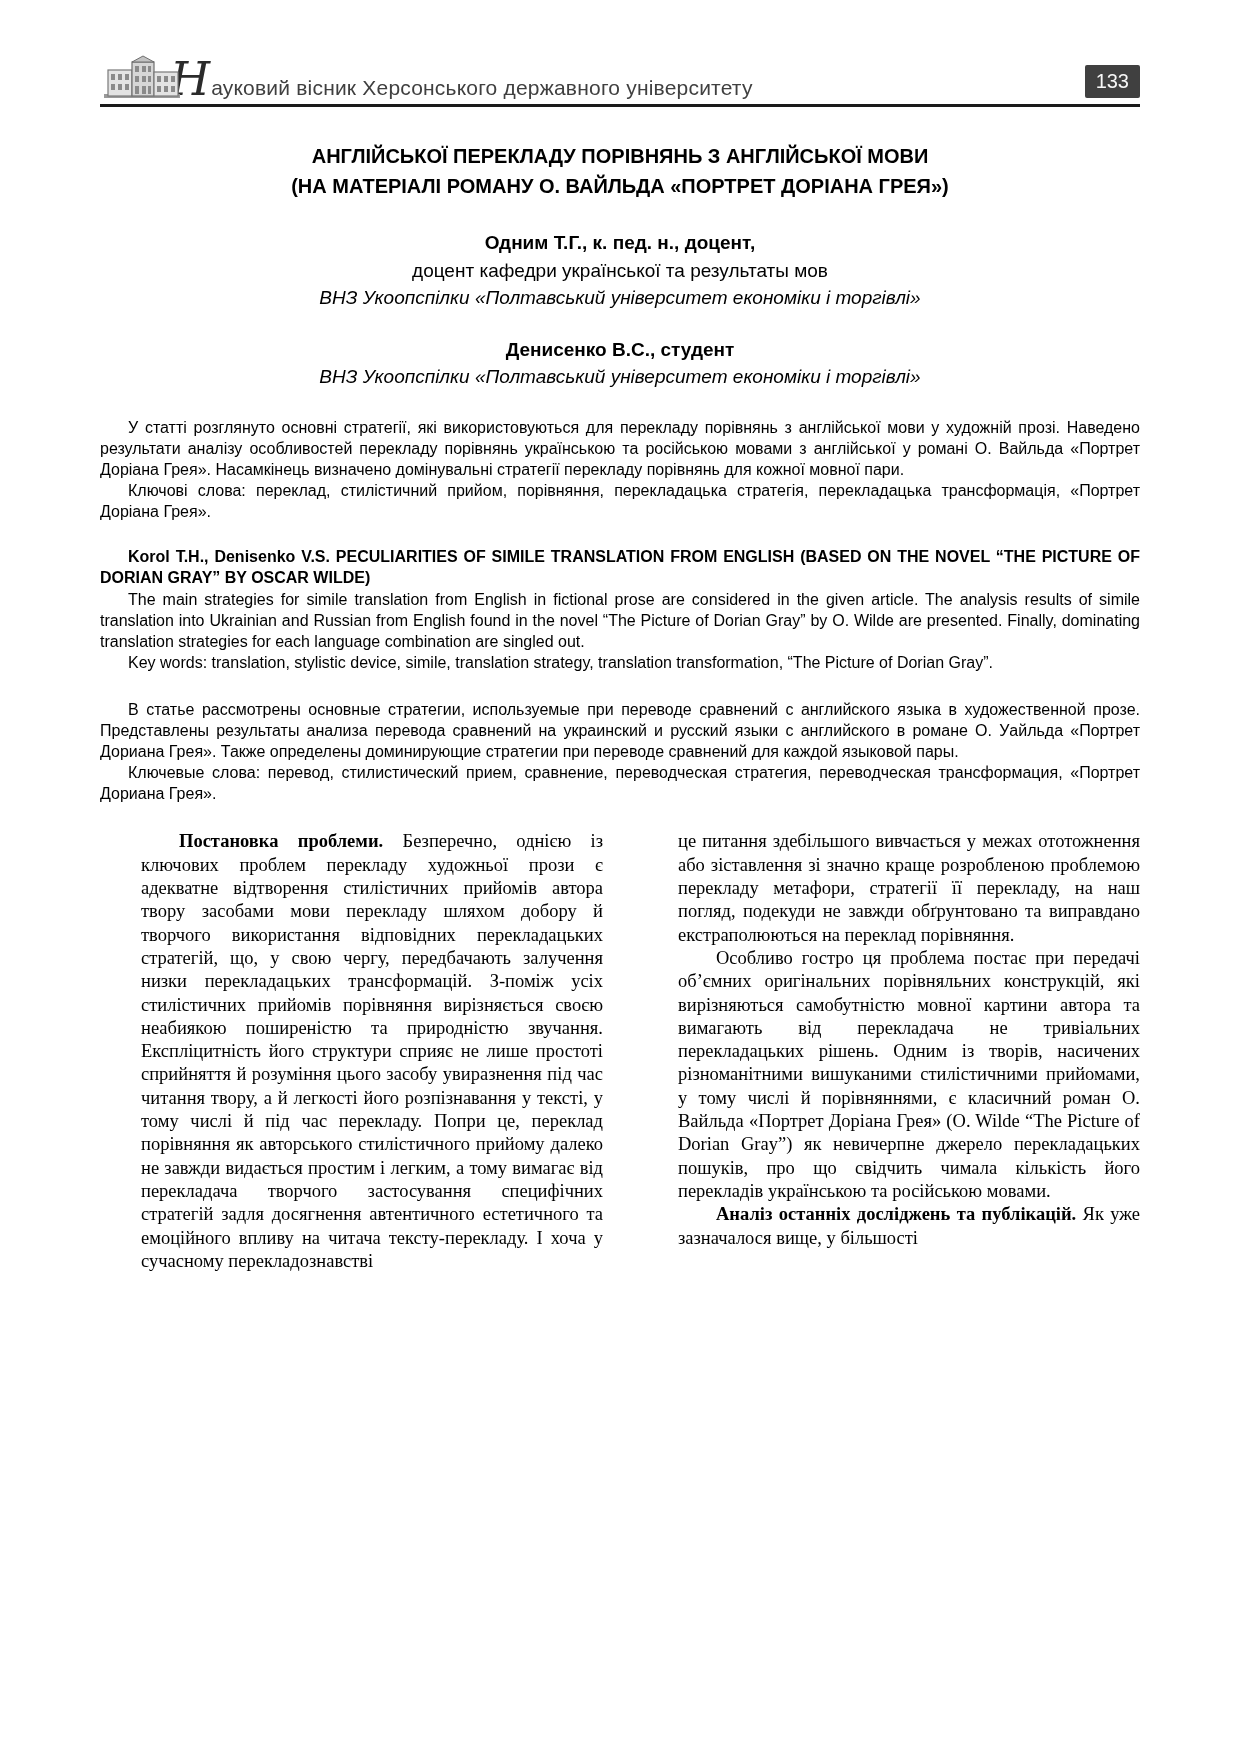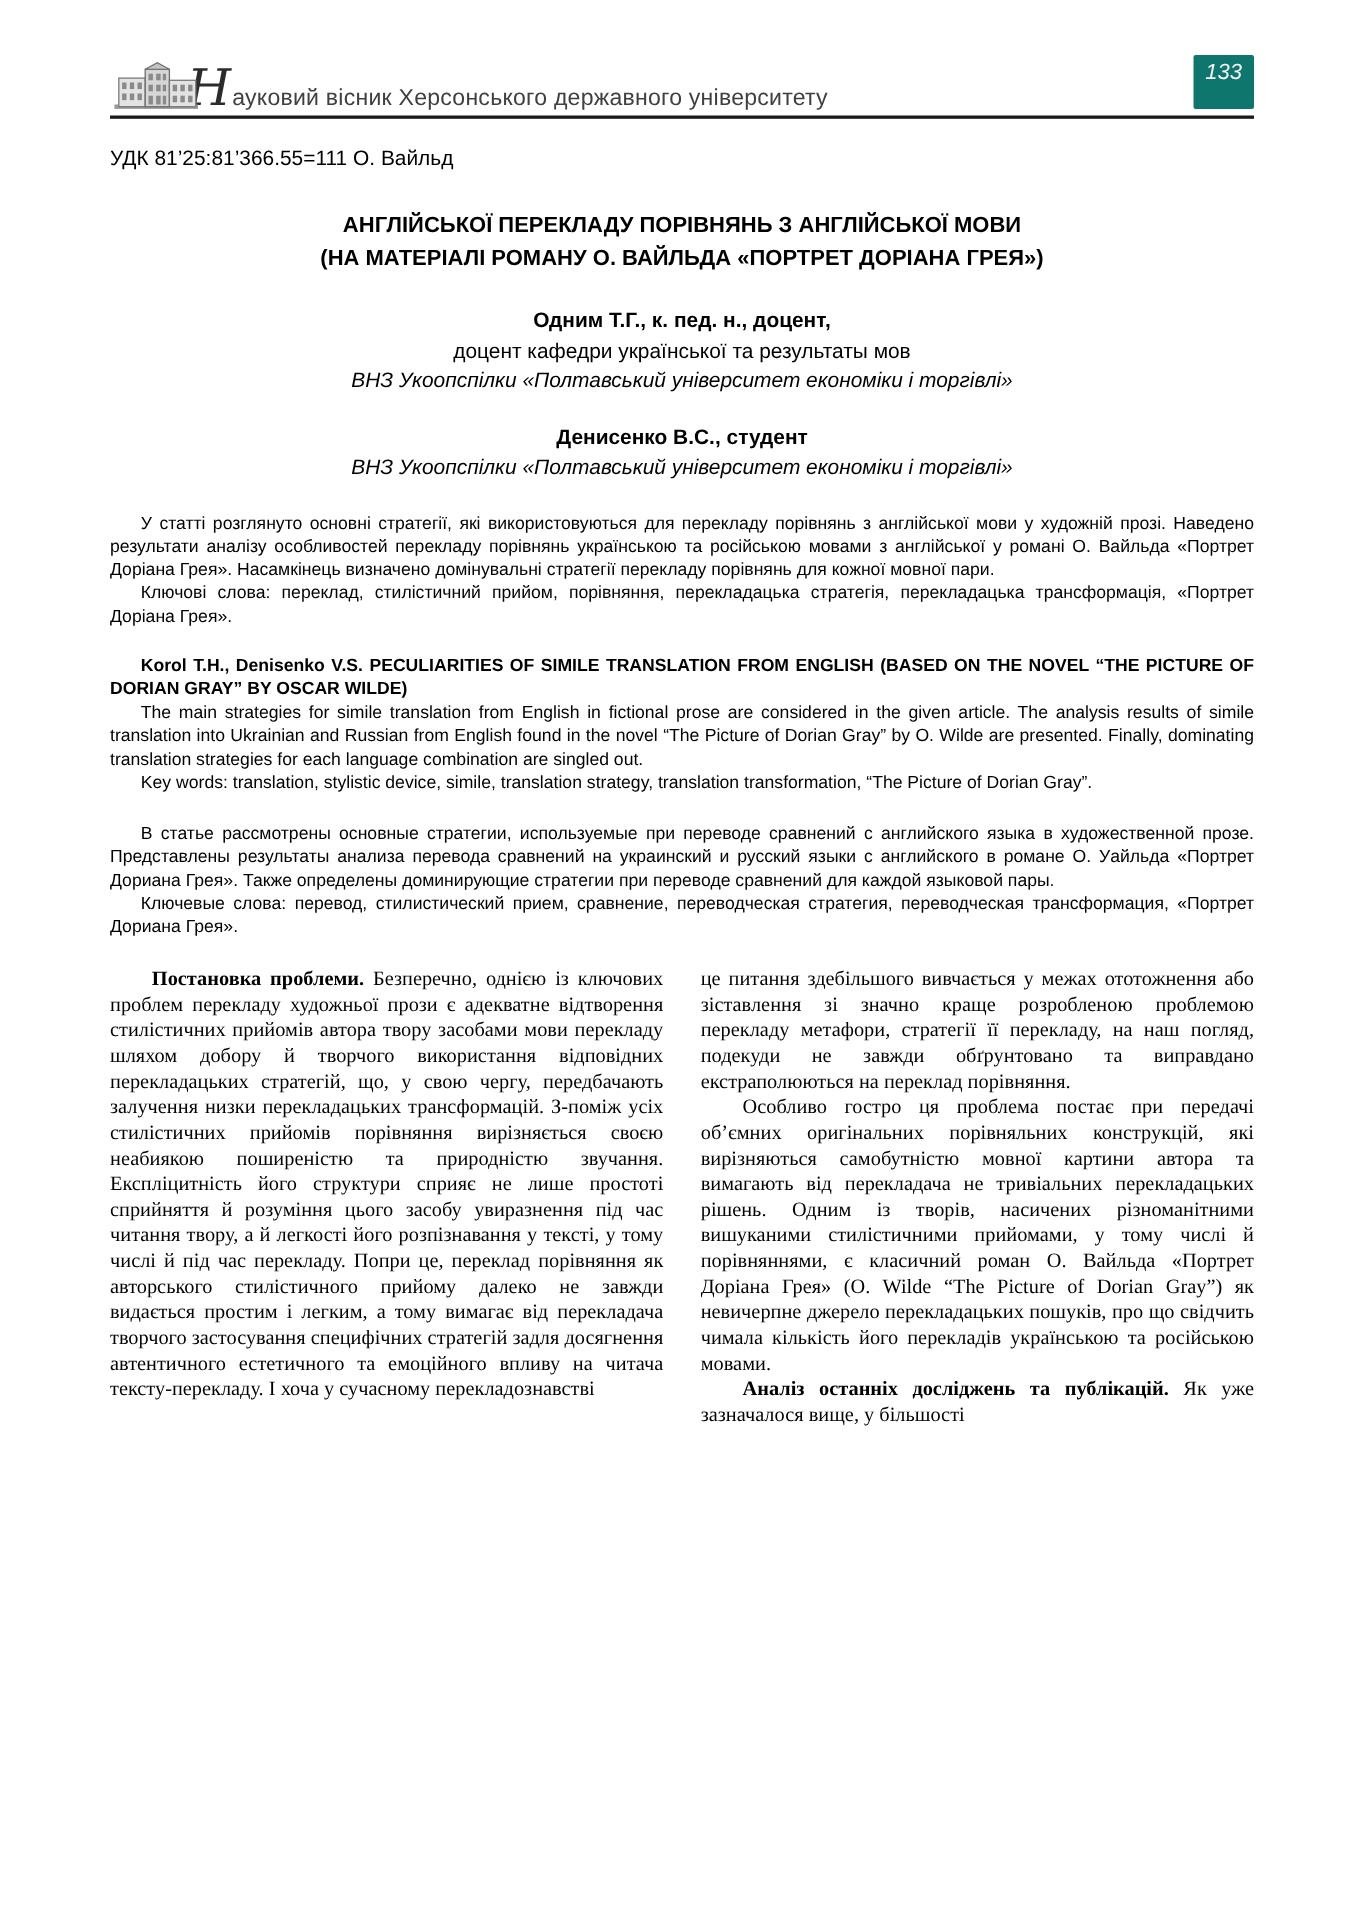--- a/index.html
+++ b/index.html
@@ -45,29 +45,28 @@
     color: #2b2b2b;
     margin-right: 1px;
   }
   .journal-rest {
     font-size: 21px;
     color: #404040;
     letter-spacing: 0.2px;
   }
   .page-number {
     margin-left: auto;
-    background: #0f766e;
+    background: #404040;
     color: #f7f7f7;
     font-size: 20px;
     line-height: 1;
-    padding: 6px 11px 23px 11px;
+    padding: 6px 11px 7px 11px;
     border-radius: 2px;
     align-self: flex-end;
     margin-bottom: 2px;
-    font-style: italic;
   }
 
   
   .udc {
     margin-top: 26px;
     font-size: 19px;
   }
   .article-title {
     margin-top: 34px;
     text-align: center;
@@ -95,21 +94,21 @@
   
   .columns {
     margin-top: 26px;
     display: flex;
     gap: 34px;
     font-family: "Liberation Serif", serif;
     font-size: 18.5px;
     line-height: 1.26;
     text-align: justify;
   }
-  .col { flex: 1 1 0; min-width: 0; }
+  .col { flex: 1 1 0; min-width: 0; margin-left: 41px; }
   .col p { margin: 0; }
   .col p.indent { text-indent: 38px; }
   .lead-bold { font-weight: bold; }
 
   
   .building-svg { display: block; }
 </style>
 </head>
 <body>
 
@@ -148,21 +147,20 @@
         </g>
       </svg>
     </div>
     <div class="journal-title">
       <span class="journal-initial">Н</span>
       <span class="journal-rest">ауковий вісник Херсонського державного університету</span>
     </div>
     <div class="page-number">133</div>
   </div>
 
-  <div class="udc">УДК 81’25:81’366.55=111 О. Вайльд</div>
 
   <div class="article-title">
     <div>АНГЛІЙСЬКОЇ ПЕРЕКЛАДУ ПОРІВНЯНЬ З АНГЛІЙСЬКОЇ МОВИ</div>
     <div>(НА МАТЕРІАЛІ РОМАНУ О. ВАЙЛЬДА «ПОРТРЕТ ДОРІАНА ГРЕЯ»)</div>
   </div>
 
   <div class="author-block">
     <div class="author-name">Одним Т.Г., к. пед. н., доцент,</div>
     <div class="author-position">доцент кафедри української та результаты мов</div>
     <div class="author-affiliation">ВНЗ Укоопспілки «Полтавський університет економіки і торгівлі»</div>

